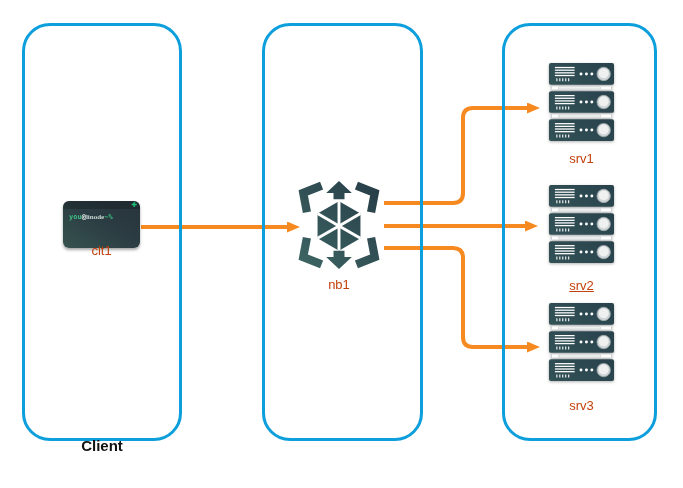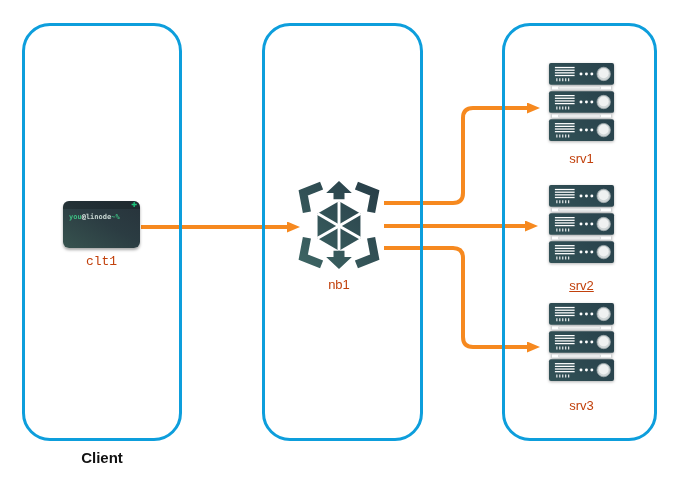--- a/index.html
+++ b/index.html
@@ -3,41 +3,41 @@
 <meta charset="utf-8">
 <style>
   html,body{margin:0;padding:0;background:#ffffff;}
   .canvas{position:relative;width:683px;height:488px;background:#ffffff;overflow:hidden;
           font-family:"Liberation Sans",sans-serif;}
   .arrows{position:absolute;left:0;top:0;pointer-events:none;}
   .group-box{position:absolute;border:3px solid #0D9EDC;border-radius:28px;box-sizing:border-box;background:transparent;}
   #box-client{left:22px;top:23px;width:160px;height:418px;}
   #box-nb{left:262px;top:23px;width:161px;height:418px;}
   #box-backend{left:502px;top:23px;width:155px;height:418px;}
-  .col-title{position:absolute;top:449px;text-align:center;font-size:15px;font-weight:700;color:#111111;}
+  .col-title{position:absolute;top:437px;text-align:center;font-size:15px;font-weight:700;color:#111111;}
   #title-client{left:22px;width:160px;}
   #title-nb{left:262px;width:161px;}
   #title-backend{left:502px;width:155px;}
   .node-label{position:absolute;text-align:center;font-size:13px;color:#c2410c;}
-  #label-clt1{left:63px;width:77px;top:254px;font-family:Liberation Mono, monospace;}
+  #label-clt1{left:63px;width:77px;top:243px;}
   #label-nb1{left:295px;width:88px;top:277px;}
   #label-srv1{left:548px;width:67px;top:151px;}
   #label-srv2{left:548px;width:67px;top:278px;text-decoration:underline;}
   #label-srv3{left:548px;width:67px;top:398px;}
   
   .terminal{position:absolute;left:63px;top:201px;width:77px;height:47px;border-radius:6px;
             background:linear-gradient(to top right,#37534f 0%,#2b3c42 55%,#27333b 100%);
             box-shadow:0 2px 3px rgba(0,0,0,0.35);}
   .terminal-bar{height:8px;border-radius:6px 6px 0 0;background:rgba(0,0,0,0.20);position:relative;}
   .terminal-plus{position:absolute;right:3px;top:0px;font-size:7px;line-height:8px;color:#1AC47A;}
   .terminal-prompt{margin:4px 0 0 6px;font-family:"DejaVu Sans Mono",monospace;font-size:7px;
                    letter-spacing:0px;white-space:nowrap;}
   .t-green{color:#3DBE82;font-weight:700;}
   .t-white{color:#E8F2EE;font-weight:700;}
-  .t-light{color:#C7D6D2;font-weight:700;}
+  .t-light{color:#C7D6D2;font-weight:700;font-family:Liberation Serif, serif;}
   .nb-icon{position:absolute;left:295px;top:180px;}
   .srv-icon{position:absolute;left:548px;filter:drop-shadow(0 1px 1.5px rgba(0,0,0,0.30));}
   #srv1-icon{top:63px;}
   #srv2-icon{top:185px;}
   #srv3-icon{top:303px;}
 </style>
 </head>
 <body>
 
 <div class="canvas">

